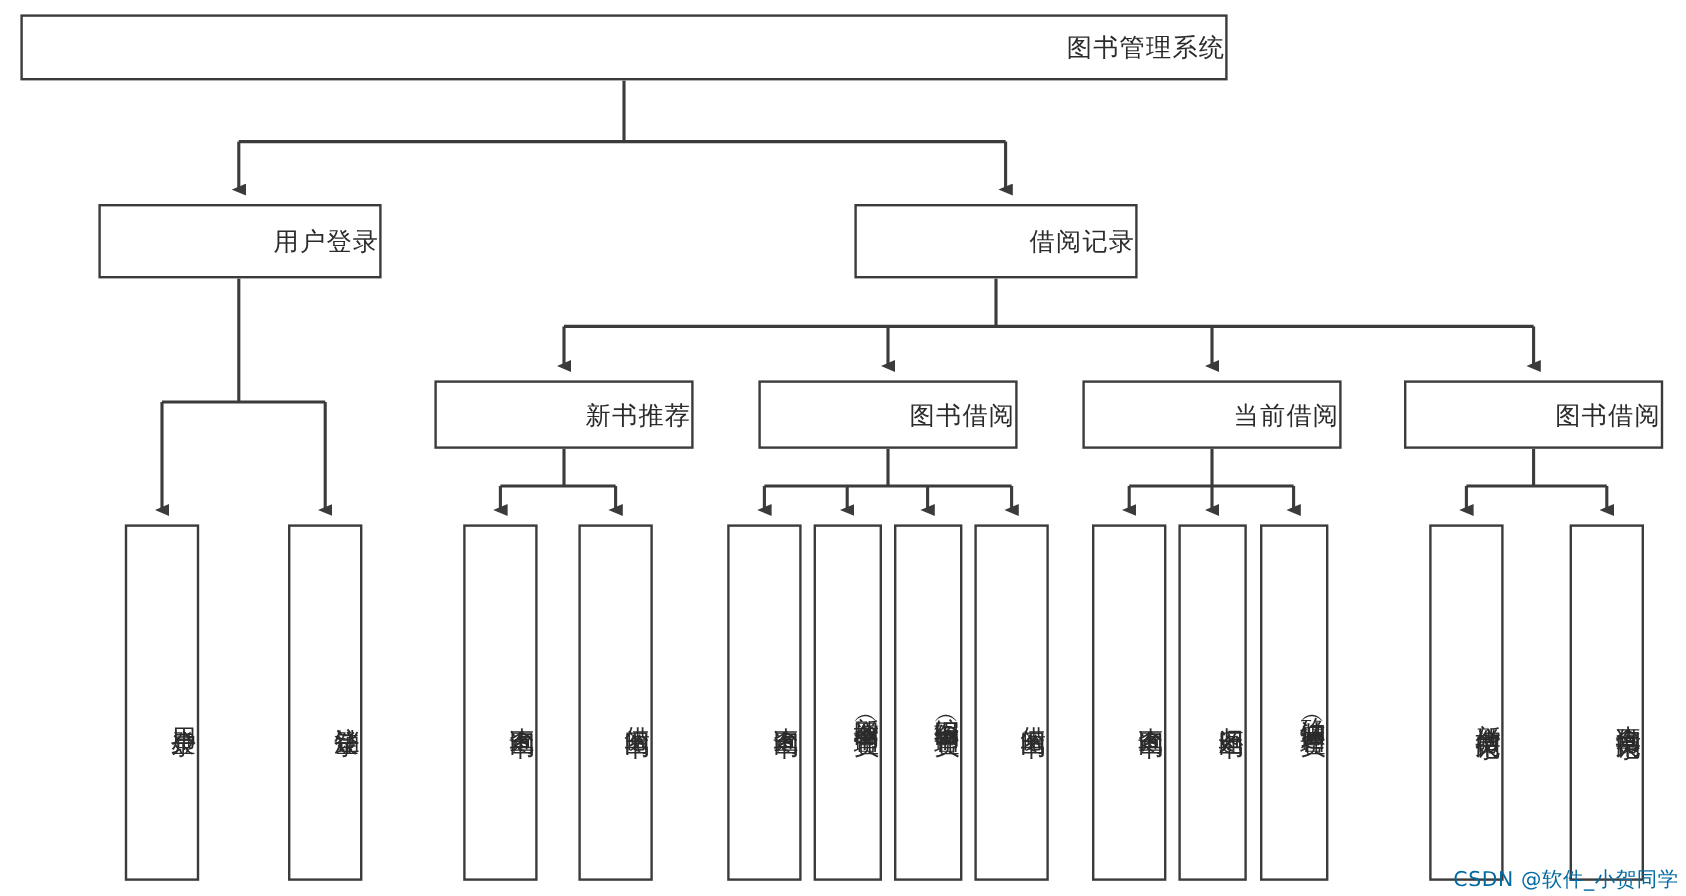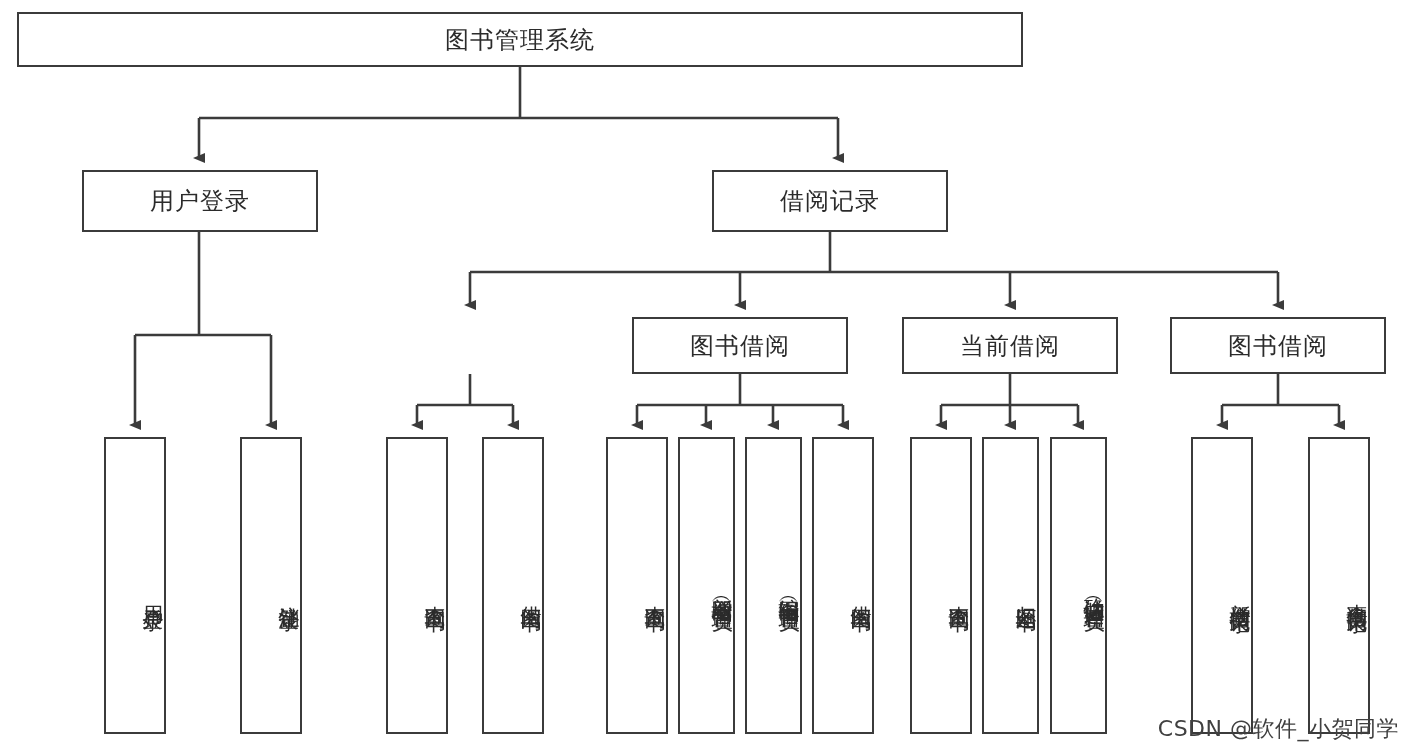--- a/index.html
+++ b/index.html
@@ -29,22 +29,23 @@
     position: absolute;
     box-sizing: border-box;
     border: 2px solid #3b3b3b;
     background: #ffffff;
     display: flex;
     align-items: center;
     justify-content: center;
     color: #2b2b2b;
   }
   .node.horiz {
-    font-size: 24px;
+    font-size: 21px;
     letter-spacing: 1px;
+    justify-content: flex-end;
   }
   .node.vert {
     writing-mode: vertical-rl;
     text-orientation: upright;
     font-size: 21px;
     letter-spacing: 2px;
     align-items: flex-start;
     justify-content: center;
     padding-top: 14px;
     line-height: 1.05;
@@ -52,22 +53,22 @@
   .node.vert.tall {
     padding-top: 8px;
   }
   .node-label {
     display: block;
   }
   .watermark {
     position: absolute;
     right: 6px;
     bottom: 3px;
-    font-size: 22px;
-    color: #404040;
+    font-size: 17px;
+    color: #0369a1;
     letter-spacing: 0.5px;
     white-space: nowrap;
   }
 </style>
 </head>
 <body>
 
 <div id="canvas">
 
   <svg class="wires" viewBox="0 0 1405 747">
@@ -124,20 +125,23 @@
     <span class="node-label">图书管理系统</span>
   </div>
 
   <div class="node horiz" style="left:82px; top:170px; width:236px; height:62px;">
     <span class="node-label">用户登录</span>
   </div>
   <div class="node horiz" style="left:712px; top:170px; width:236px; height:62px;">
     <span class="node-label">借阅记录</span>
   </div>
 
+  <div class="node horiz" style="left:362px; top:317px; width:216px; height:57px;">
+    <span class="node-label">新书推荐</span>
+  </div>
   <div class="node horiz" style="left:632px; top:317px; width:216px; height:57px;">
     <span class="node-label">图书借阅</span>
   </div>
   <div class="node horiz" style="left:902px; top:317px; width:216px; height:57px;">
     <span class="node-label">当前借阅</span>
   </div>
   <div class="node horiz" style="left:1170px; top:317px; width:216px; height:57px;">
     <span class="node-label">图书借阅</span>
   </div>
 

